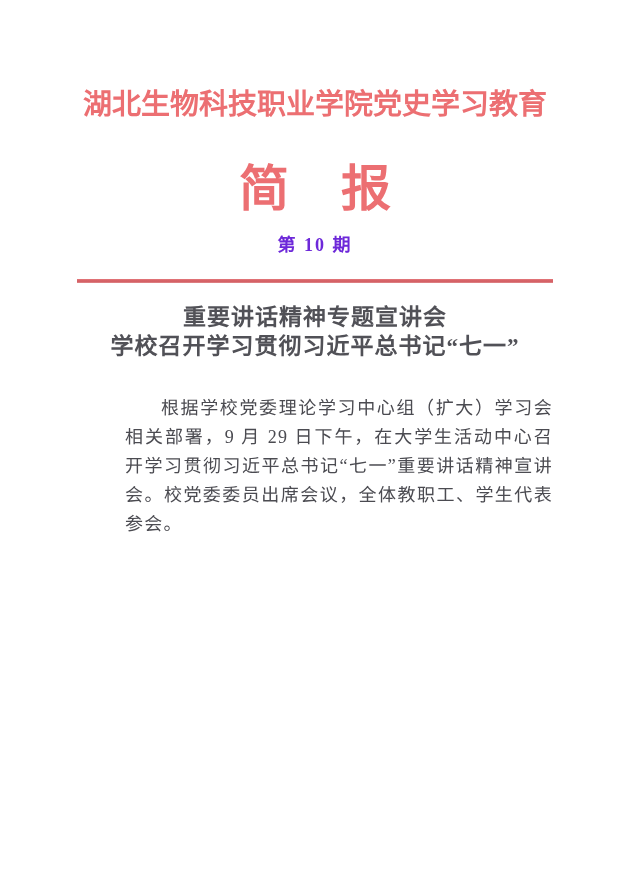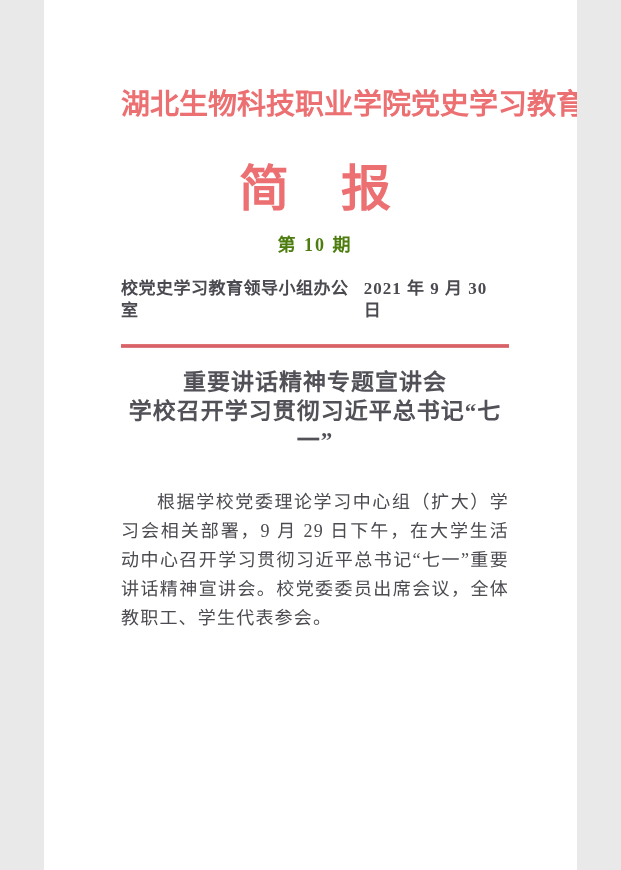--- a/index.html
+++ b/index.html
@@ -3,21 +3,21 @@
 <meta charset="utf-8">
 <style>
   :root{
     --accent-red:#ec6f72;
     --rule-red:#d2595e;
     --body-text:#4b4b51;
     --heading-text:#515157;
   }
   html,body{margin:0;padding:0;background:#e9e9e9;}
   .page{
-    width:533px;height:870px;
+    width:621px;height:870px;
     margin:0 auto;
     background:#ffffff;
     font-family:"Liberation Serif","DejaVu Serif",serif;
     position:relative;
     overflow:hidden;
     box-sizing:border-box;
     padding:0 68px 0 77px;
   }
   .org-title{
     margin:88px 0 0 0;
@@ -38,21 +38,21 @@
     line-height:55px;
     font-weight:bold;
     color:var(--accent-red,#ec6f72);
   }
   .issue{
     margin-top:17px;
     text-align:center;
     font-size:18px;
     line-height:23px;
     font-weight:bold;
-    color:#4d7c0f;
+    color:#6d28d9;
     letter-spacing:2px;
   }
   .meta-row{
     margin-top:21px;
     display:flex;
     justify-content:space-between;
     align-items:baseline;
     font-size:17px;
     line-height:22px;
     font-weight:bold;
@@ -68,21 +68,21 @@
   }
   .headline{
     margin:20px 0 0 0;
     text-align:center;
     font-size:23px;
     line-height:29px;
     font-weight:bold;
     color:var(--heading-text,#515157);
     letter-spacing:1px;
   }
-  .body-copy{margin-top:33px;}
+  .body-copy{margin-top:33px;margin-left:48px;}
   .body-copy p{
     margin:0;
     font-size:18px;
     line-height:29px;
     letter-spacing:1.2px;
     text-align:justify;
     text-justify:inter-character;
     text-indent:2em;
     color:var(--body-text,#4b4b51);
   }
@@ -96,24 +96,20 @@
     <h1 class="org-title">湖北生物科技职业学院党史学习教育</h1>
 
     <div class="masthead">
       <span>简</span>
       <span>报</span>
     </div>
 
     <div class="issue">第 10 期</div>
   </header>
 
-  <div class="meta-row">
-    <span class="issuer">校党史学习教育领导小组办公室</span>
-    <span class="date">2021 年 9 月 30 日</span>
-  </div>
 
   <hr class="red-rule">
 
   <article>
     <h2 class="headline">
       <span style="display:block">重要讲话精神专题宣讲会</span>
       <span style="display:block">学校召开学习贯彻习近平总书记“七一”</span>
     </h2>
 
     <div class="body-copy">

